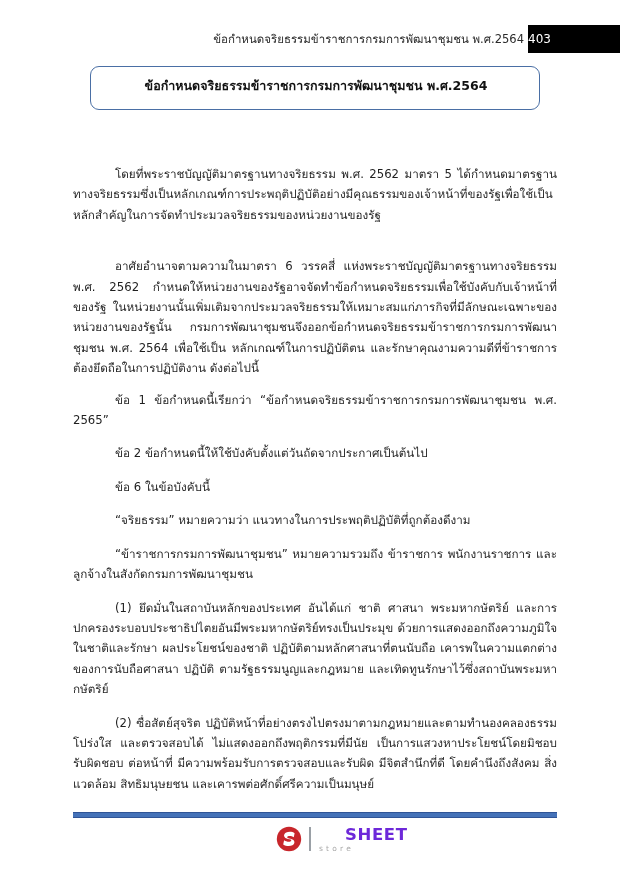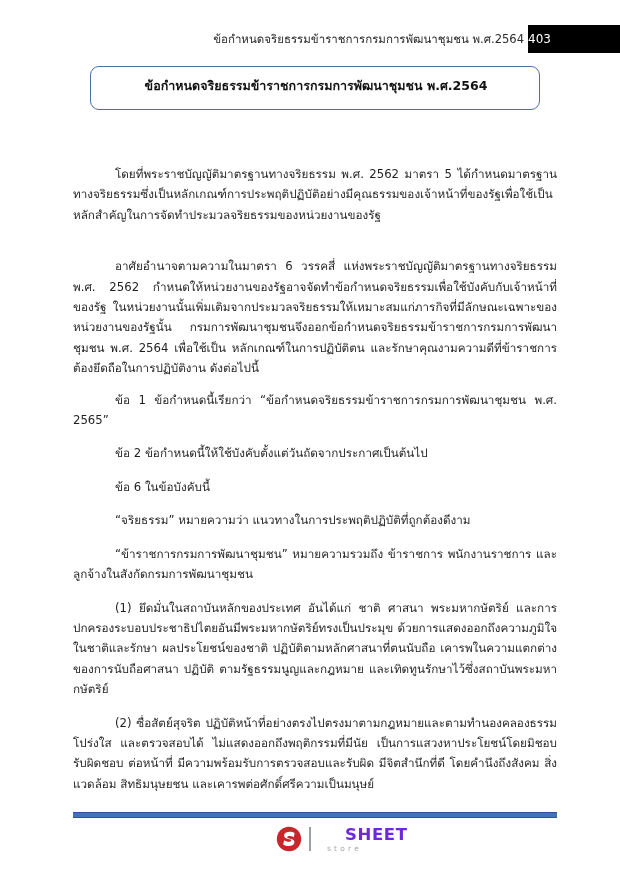--- a/index.html
+++ b/index.html
@@ -146,21 +146,21 @@
     top: 2px;
     font-size: 16.5px;
     font-weight: bold;
     letter-spacing: 0.6px;
     color: #6d28d9;
     line-height: 18px;
     margin-left: 28px;
   }
   .logo-sub {
     position: absolute;
-    left: 51px;
+    left: 43px;
     top: 20px;
     font-size: 7.5px;
     letter-spacing: 3.2px;
     color: #a8a8a8;
     line-height: 9px;
     text-align: right;
   }
 </style>
 </head>
 <body>

